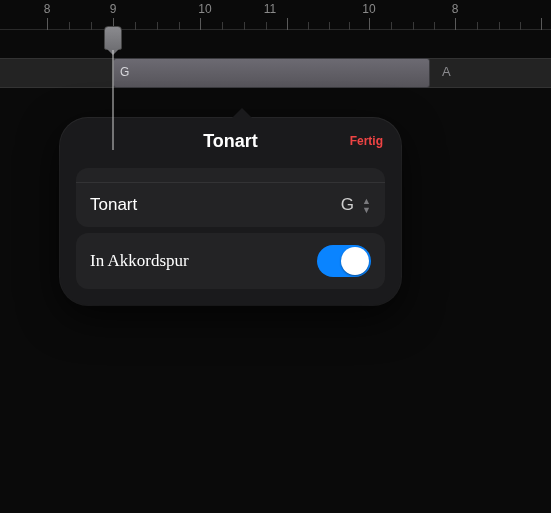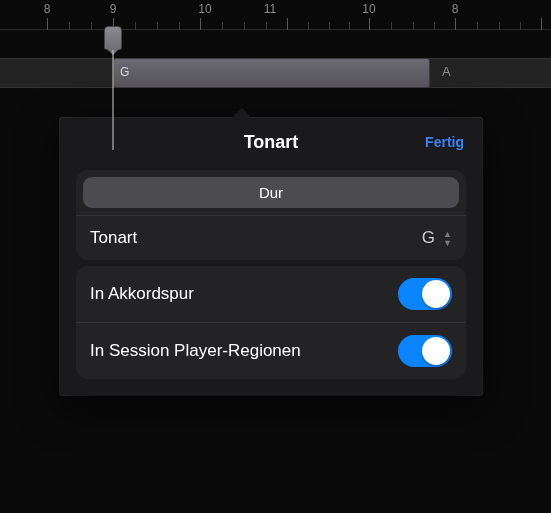--- a/index.html
+++ b/index.html
@@ -95,23 +95,23 @@
     top:34px;
     font-size:13px;
     color:#8a8a8e;
   }
 
   
   .popover {
     position:absolute;
     top:118px;
     left:60px;
-    width:422px;
+    width:341px;
     background:#1a1a1c;
-    border-radius:2px;
+    border-radius:28px;
     box-shadow:0 12px 40px rgba(0,0,0,0.7), 0 0 0 1px #2e2e30;
     padding-bottom:16px;
   }
   .popover::before{
     content:"";
     position:absolute;
     top:-10px; left:170px;
     width:0;height:0;
     border-left:12px solid transparent;
     border-right:12px solid transparent;
@@ -128,22 +128,22 @@
     left:0;right:0;
     text-align:center;
     font-size:18px;
     font-weight:600;
     color:#fff;
     pointer-events:none;
   }
   .done-btn{
     margin-left:auto;
     background:none;border:none;
-    color:#3b82f6;
-    font-size:14px;
+    color:#ef4444;
+    font-size:12px;
     font-weight:600;
     cursor:pointer;
   }
 
   .section{
     margin:6px 16px 0 16px;
     background:#232325;
     border-radius:12px;
     overflow:hidden;
   }
@@ -170,21 +170,21 @@
 
   .row{
     display:flex;
     align-items:center;
     justify-content:space-between;
     padding:12px 14px;
     border-top:1px solid #333335;
     font-size:17px;
     color:#fff;
   }
-  .row:first-child{border-top:none;}
+  .row:first-child{border-top:none;font-family:Liberation Serif, serif;}
   .row-value{
     display:flex;align-items:center;gap:8px;
     color:#cfcfcf;
   }
   .chevrons{
     display:flex;flex-direction:column;gap:1px;
     color:#7a7a7e;
     font-size:9px;line-height:8px;
   }
 
@@ -263,21 +263,20 @@
 </div>
 
 <div class="popover">
   <div class="popover-header">
     <div class="popover-title">Tonart</div>
     <button class="done-btn">Fertig</button>
   </div>
 
   <div class="section">
     <div class="segmented">
-      <button class="seg-btn selected">Dur</button>
     </div>
     <div class="row">
       <span>Tonart</span>
       <span class="row-value">
         <span>G</span>
         <span class="chevrons">
           <span>▲</span>
             <span>▼</span>
         </span>
       </span>
@@ -285,20 +284,14 @@
   </div>
 
 
   <div class="section">
     <div class="row">
       <span>In Akkordspur</span>
       <div class="switch">
         <div class="switch-knob"></div>
       </div>
     </div>
-    <div class="row">
-      <span>In Session Player-Regionen</span>
-      <div class="switch">
-        <div class="switch-knob"></div>
-      </div>
-    </div>
   </div>
 </div>
 
 </body></html>

